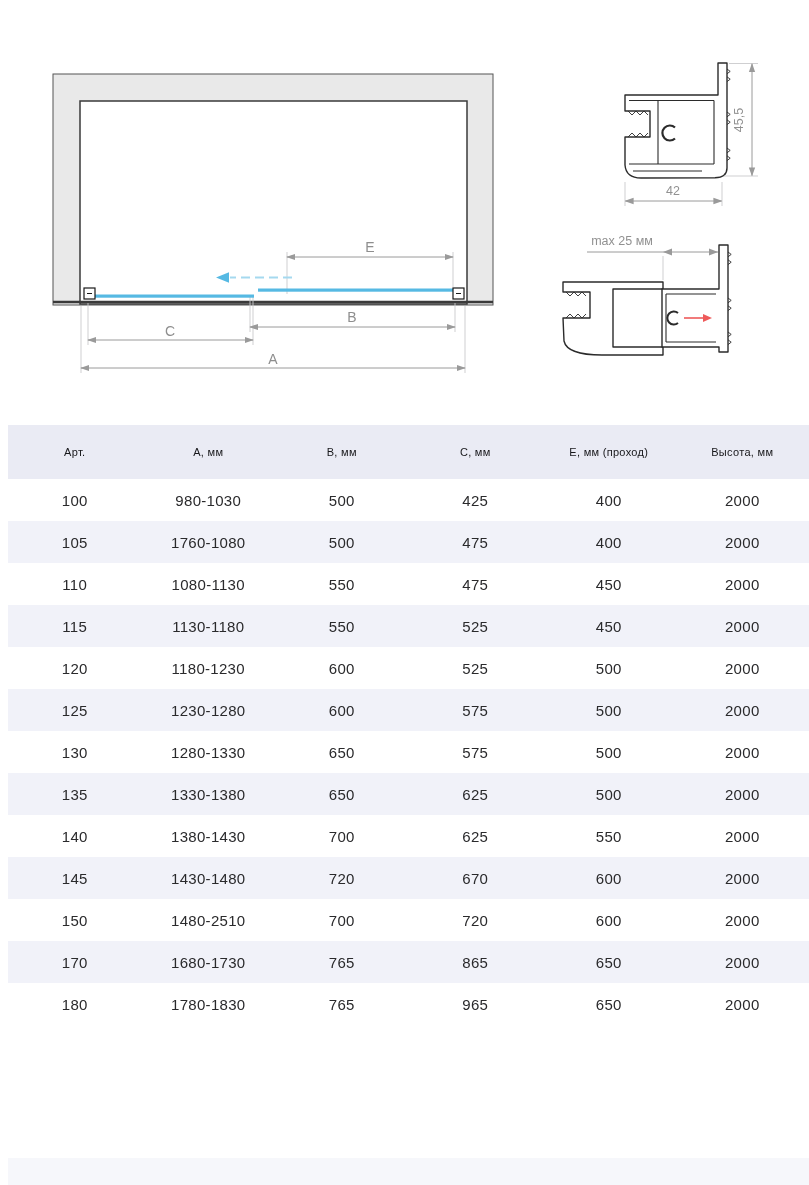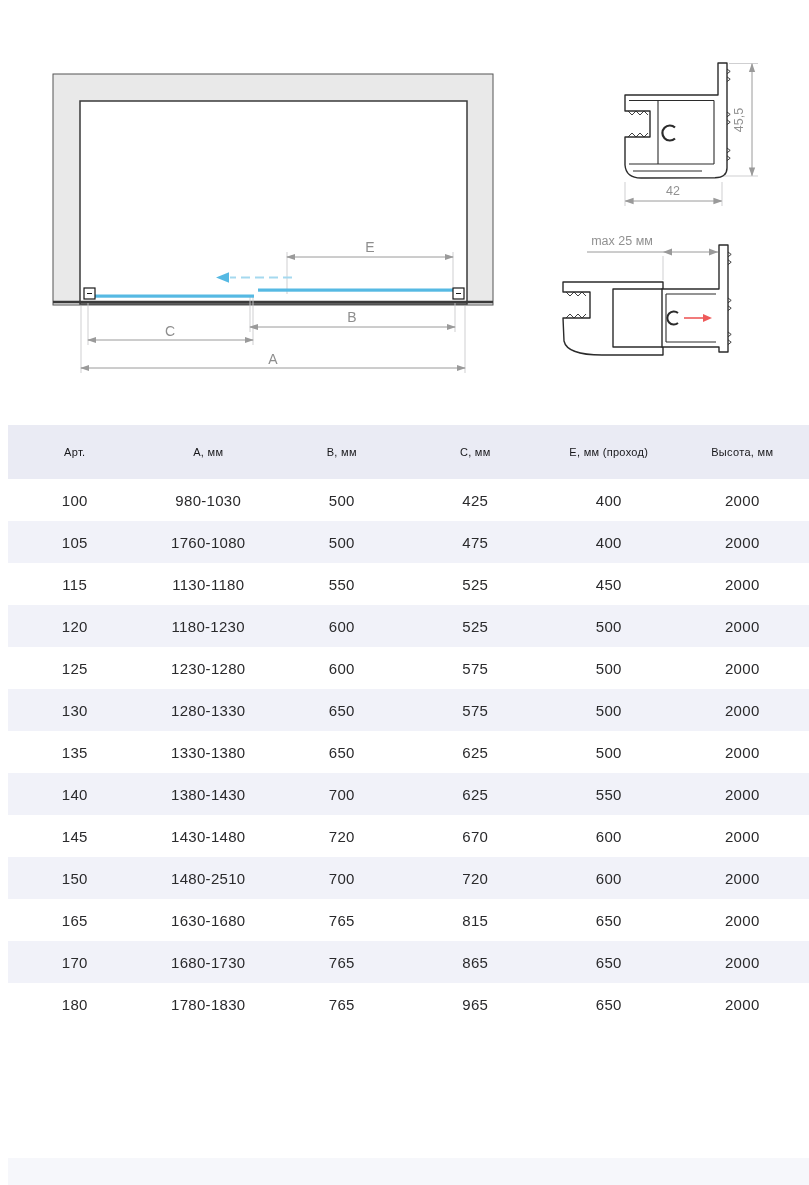--- a/index.html
+++ b/index.html
@@ -165,20 +165,28 @@
       </tr>
       <tr>
         <td>105</td>
         <td>1760-1080</td>
         <td>500</td>
         <td>475</td>
         <td>400</td>
         <td>2000</td>
       </tr>
       <tr>
+        <td>110</td>
+        <td>1080-1130</td>
+        <td>550</td>
+        <td>475</td>
+        <td>450</td>
+        <td>2000</td>
+      </tr>
+      <tr>
         <td>115</td>
         <td>1130-1180</td>
         <td>550</td>
         <td>525</td>
         <td>450</td>
         <td>2000</td>
       </tr>
       <tr>
         <td>120</td>
         <td>1180-1230</td>
@@ -229,28 +237,20 @@
       </tr>
       <tr>
         <td>150</td>
         <td>1480-2510</td>
         <td>700</td>
         <td>720</td>
         <td>600</td>
         <td>2000</td>
       </tr>
       <tr>
-        <td>165</td>
-        <td>1630-1680</td>
-        <td>765</td>
-        <td>815</td>
-        <td>650</td>
-        <td>2000</td>
-      </tr>
-      <tr>
         <td>170</td>
         <td>1680-1730</td>
         <td>765</td>
         <td>865</td>
         <td>650</td>
         <td>2000</td>
       </tr>
       <tr>
         <td>180</td>
         <td>1780-1830</td>

